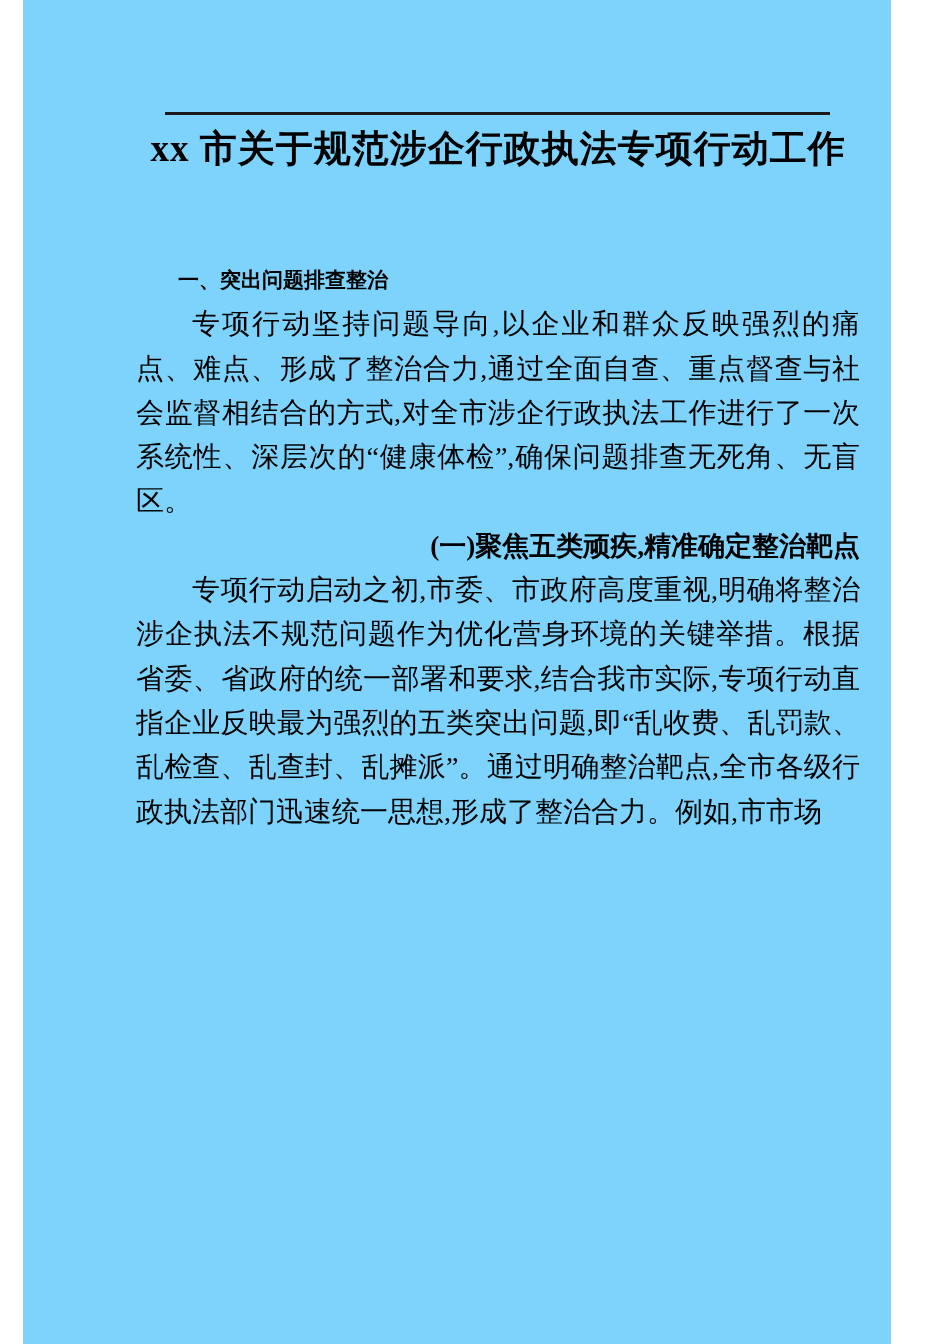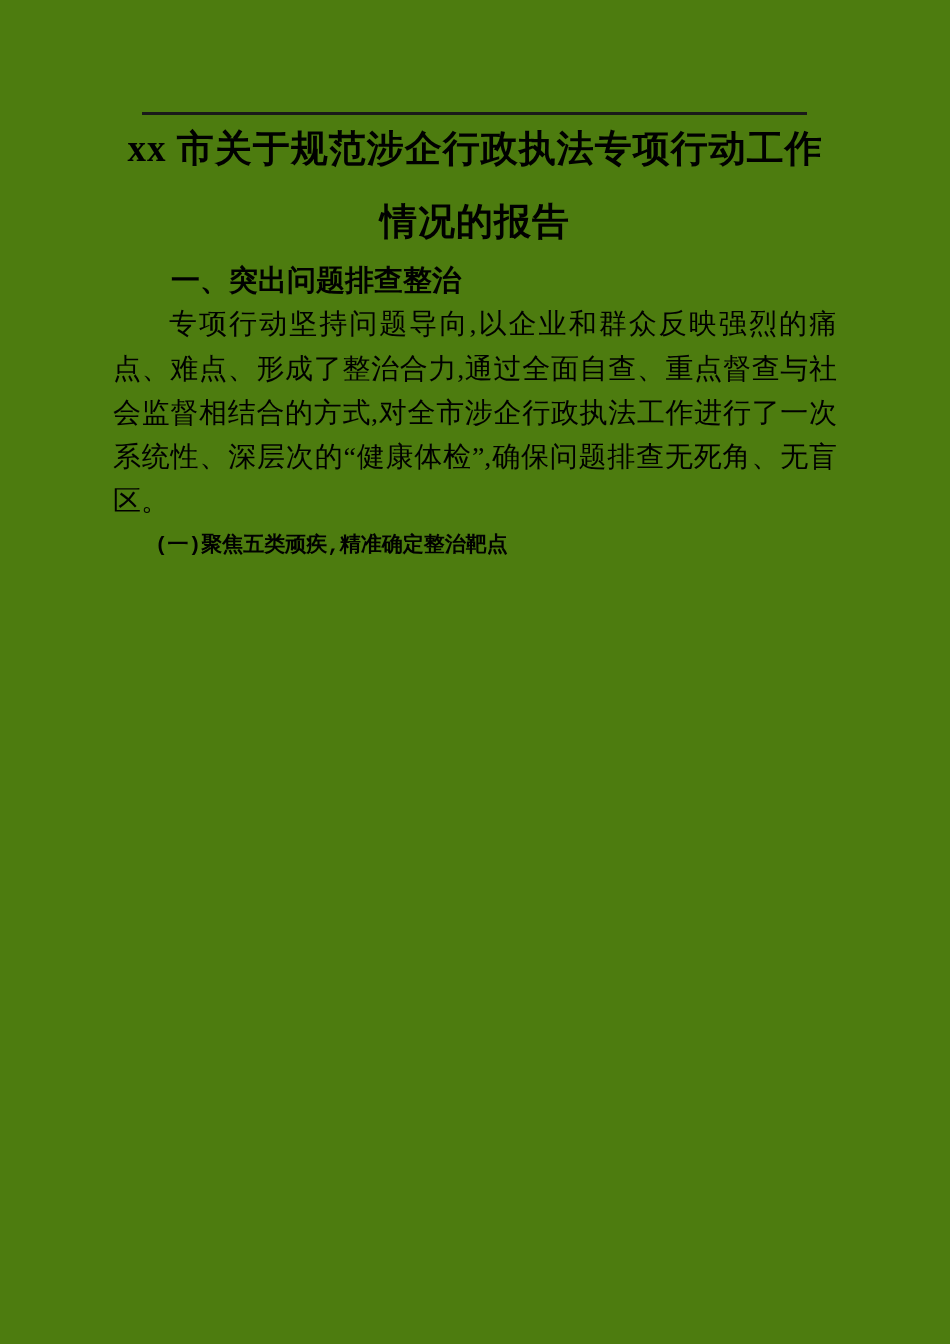--- a/index.html
+++ b/index.html
@@ -8,23 +8,24 @@
       background: #ffffff;
     }
     body {
       width: 950px;
       height: 1344px;
       overflow: hidden;
       color: #000000;
     }
     .page {
       position: relative;
-      width: 950px;
+      width: 868px;
       height: 1344px;
-      background: #4d7c0f;
+      background: #7dd3fc;
+      margin-left: 23px;
     }
     .title-divider {
       position: absolute;
       left: 142px;
       top: 112px;
       width: 665px;
       height: 3px;
       background: #1a1a1a;
     }
     .doc-title {
@@ -58,51 +59,51 @@
     }
     .para {
       margin: 0;
       text-indent: 2em;
     }
     .h-section {
       margin: 0;
       text-indent: 2em;
       font-family: "Liberation Sans", "DejaVu Sans", sans-serif;
       font-weight: bold;
-      font-size: 29px;
+      font-size: 21px;
       line-height: 44.3px;
       text-align: left;
     }
     .h-sub {
       margin: 0;
       text-indent: 2em;
-      font-family: Liberation Mono, monospace;
+      font-family: Liberation Serif, serif;
       font-weight: bold;
-      font-size: 21px;
+      font-size: 27px;
       line-height: 44.3px;
-      text-align: left;
+      text-align: right;
     }
   </style>
 </head>
 <body>
 
 <div class="page">
 
   <div class="title-divider"></div>
 
   <h1 class="doc-title">
     <span class="tline">xx 市关于规范涉企行政执法专项行动工作</span>
-    <span class="tline">情况的报告</span>
   </h1>
 
   <div class="content">
 
 
     <h2 class="h-section">一、突出问题排查整治</h2>
 
     <p class="para">专项行动坚持问题导向,以企业和群众反映强烈的痛点、难点、形成了整治合力,通过全面自查、重点督查与社会监督相结合的方式,对全市涉企行政执法工作进行了一次系统性、深层次的“健康体检”,确保问题排查无死角、无盲区。</p>
 
     <h3 class="h-sub">(一)聚焦五类顽疾,精准确定整治靶点</h3>
 
+    <p class="para">专项行动启动之初,市委、市政府高度重视,明确将整治涉企执法不规范问题作为优化营身环境的关键举措。根据省委、省政府的统一部署和要求,结合我市实际,专项行动直指企业反映最为强烈的五类突出问题,即“乱收费、乱罚款、乱检查、乱查封、乱摊派”。通过明确整治靶点,全市各级行政执法部门迅速统一思想,形成了整治合力。例如,市市场</p>
 
   </div>
 
 </div>
 
 </body></html>

